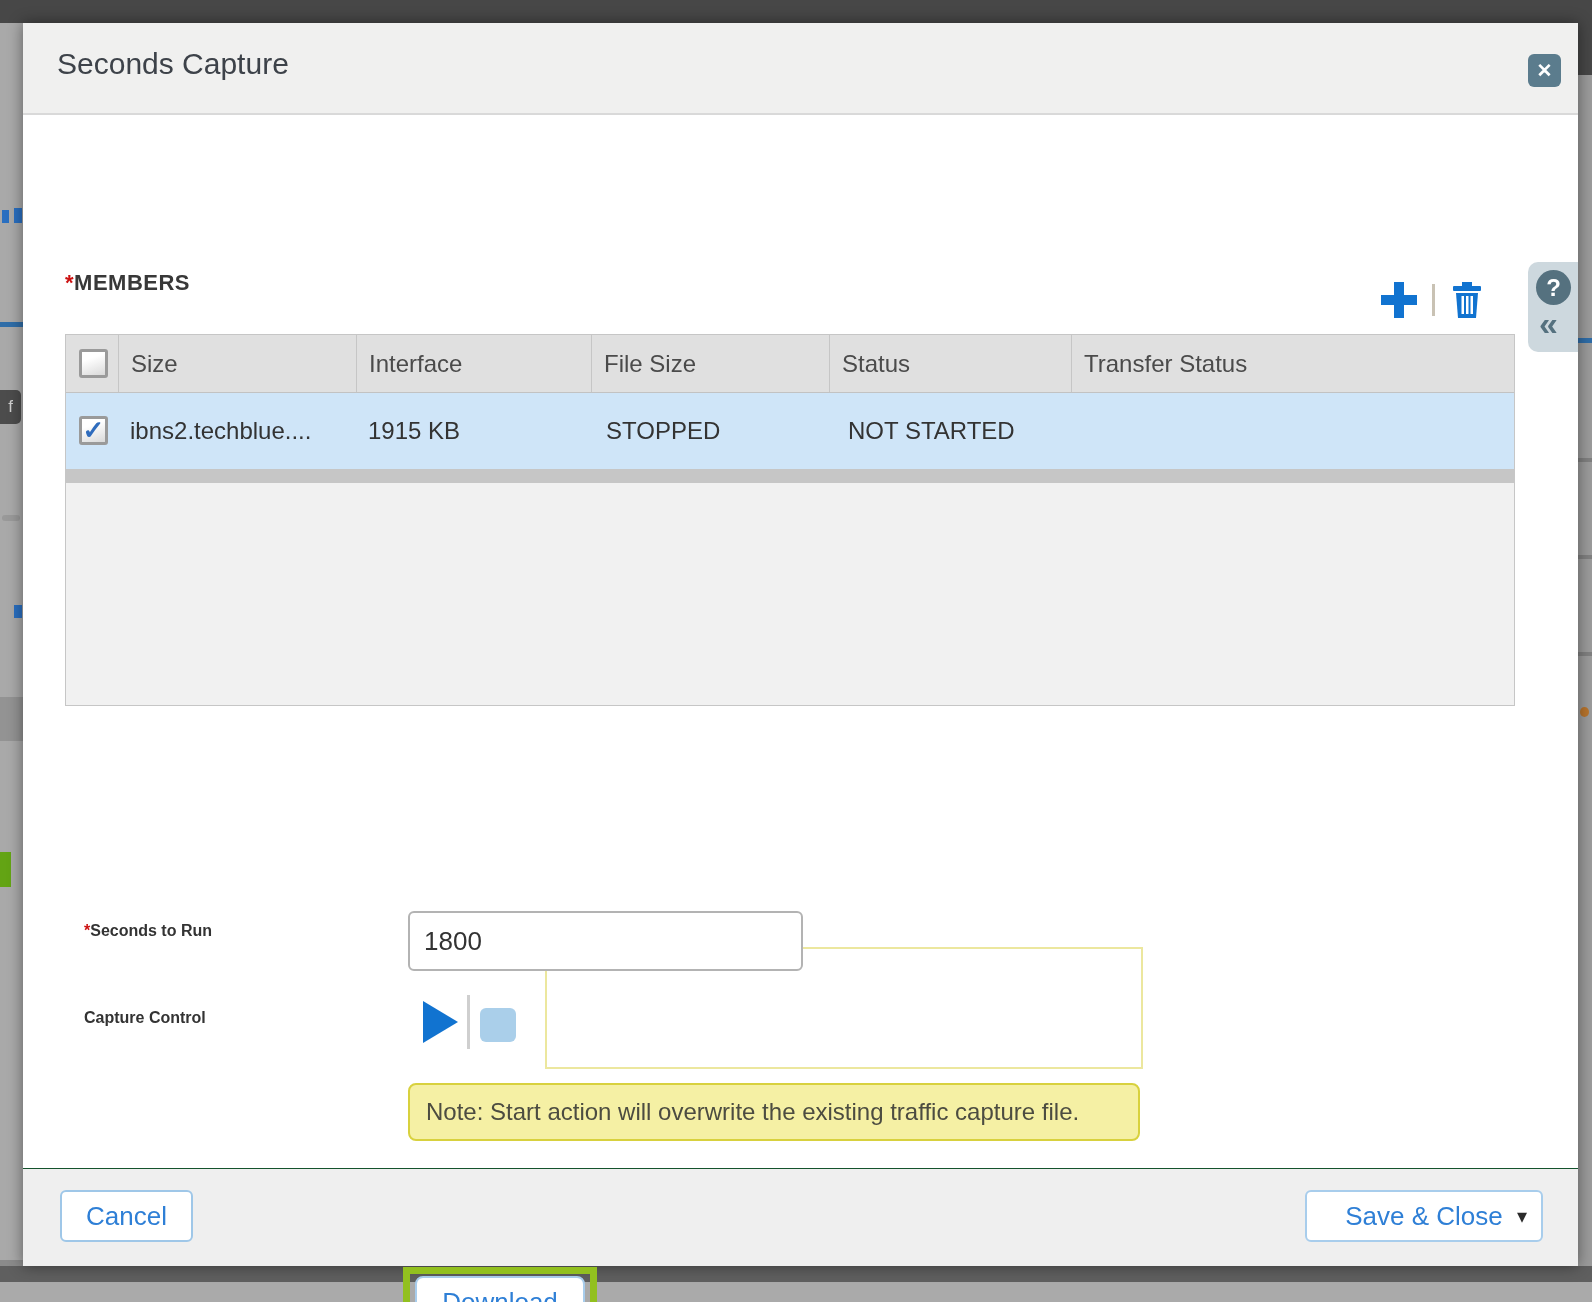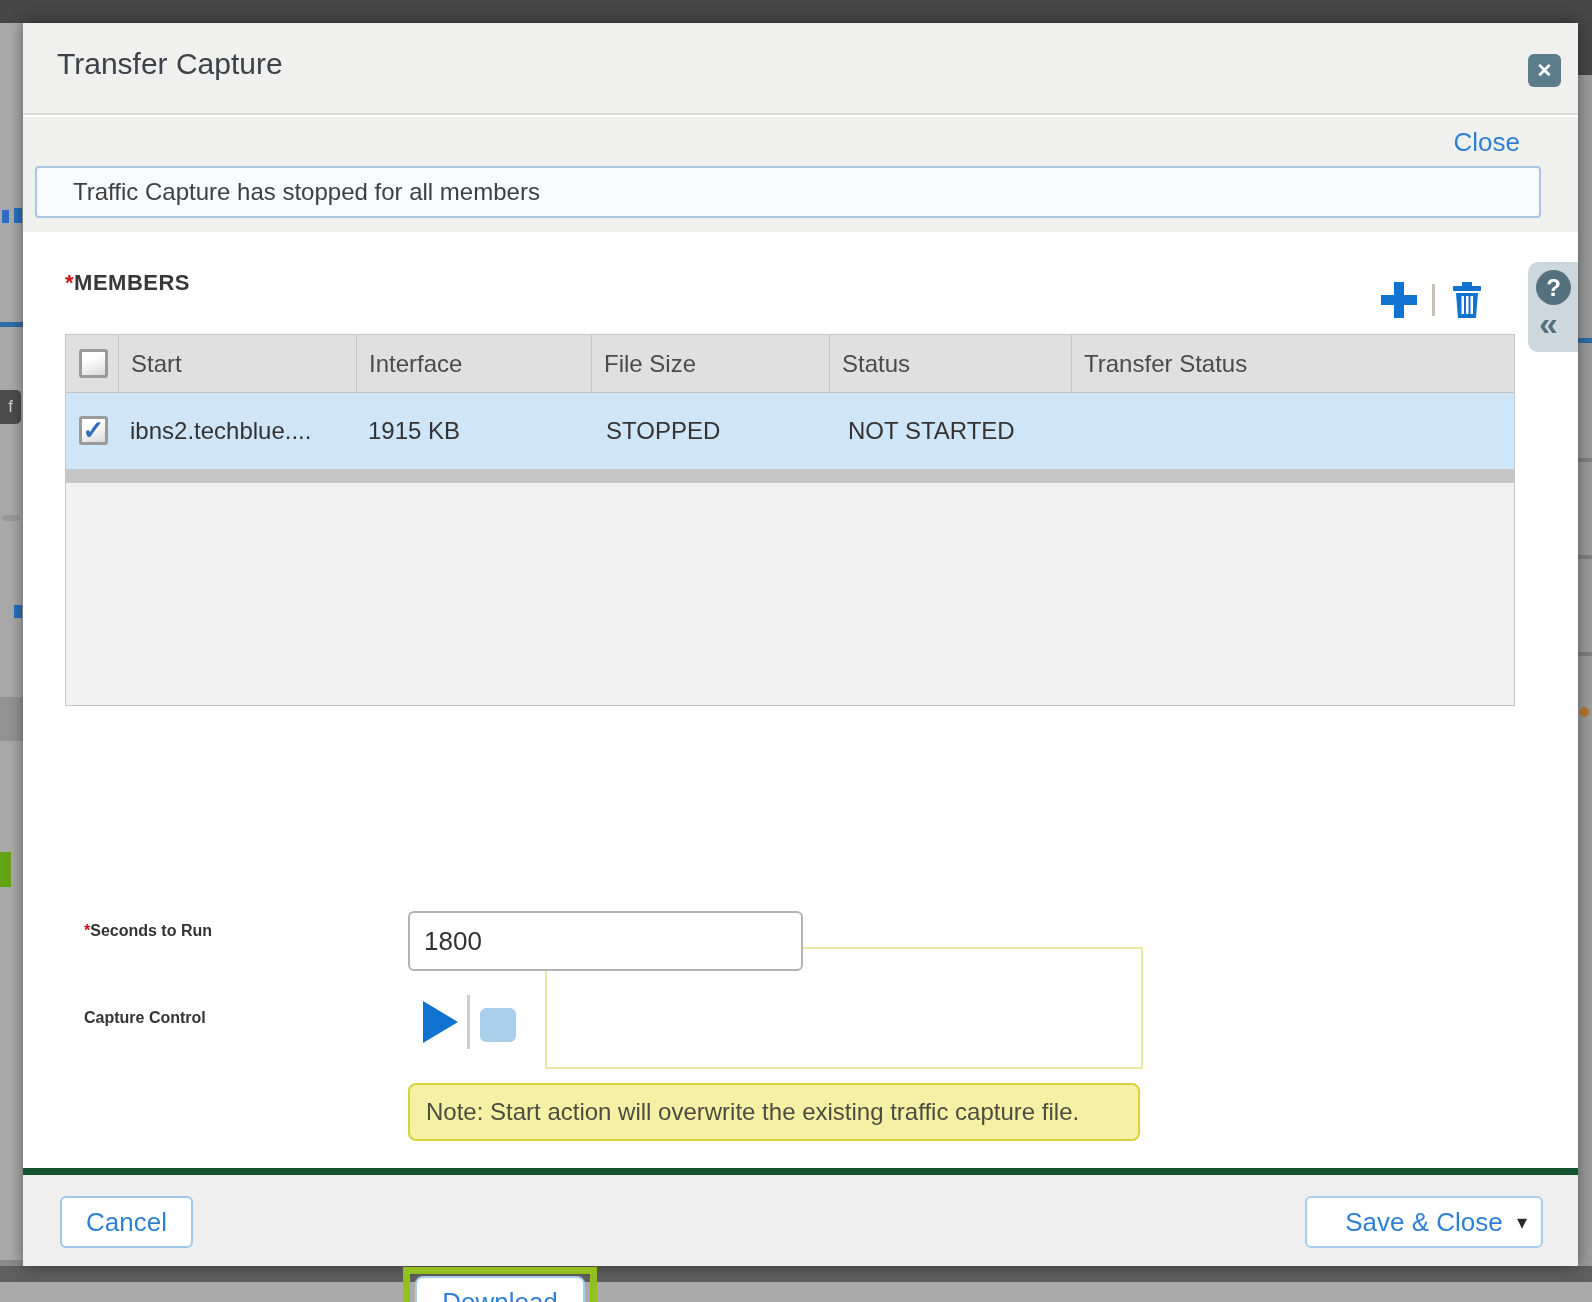--- a/index.html
+++ b/index.html
@@ -97,21 +97,21 @@
                      border:2px solid #8fc1e9; cursor:pointer; }
   .transfer-value { position:absolute; left:16px; top:0; font-size:24px; color:#3a3a3a; line-height:43px; }
   .sel-chevron { position:absolute; right:18px; top:12px; width:14px; height:14px;
                  border-right:3px solid #333333; border-bottom:3px solid #333333; transform:rotate(45deg); }
   .green-box { position:absolute; left:380px; top:1035px; width:194px; height:72px; border:7px solid #92c01f; }
   .download-btn { position:absolute; left:392px; top:1044px; width:170px; height:53px; background:#ffffff;
                   border:2px solid #a8cdec; border-radius:8px; color:#2e7fd6; font-size:26px; text-align:center;
                   line-height:49px; cursor:pointer; }
 
   
-  .mfooter { position:absolute; left:0; top:1145px; width:1555px; height:98px; background:#efefef; border-top:7px solid #14532d; }
+  .mfooter { position:absolute; left:0; top:1145px; width:1555px; height:98px; background:#efefef; border-top:1px solid #14532d; }
   .btn { position:absolute; background:#ffffff; border-radius:6px; color:#2e7fd6; font-size:26px; text-align:center; cursor:pointer; }
   .cancel-btn { left:37px; top:21px; width:133px; height:52px; border:2px solid #9fc7e8; line-height:48px; }
   .save-btn { left:1282px; top:21px; width:238px; height:52px; border:2px solid #a8cdec; line-height:48px; }
   .save-caret { position:absolute; right:14px; top:0; color:#2b2b2b; font-size:20px; line-height:48px; }
 </style>
 </head>
 <body>
 
 <div id="stage">
 
@@ -134,28 +134,24 @@
     <div class="frag rfrag-l3"></div>
     <div class="frag rfrag-l4"></div>
     <div class="frag rfrag-dot"></div>
   </div>
   <div class="bd-bot1"></div>
   <div class="bd-bot2"></div>
 
   <div id="modal">
 
     <div class="mheader">
-      <div class="mtitle">Transfer Capture</div>
+      <div class="mtitle">Seconds Capture</div>
       <div class="mclose">✕</div>
     </div>
 
-    <div class="subhead">
-      <div class="close-link">Close</div>
-      <div class="alert">Traffic Capture has stopped for all members</div>
-    </div>
 
     <div class="content">
 
       <div class="members-label"><span class="req">*</span><span>MEMBERS</span></div>
 
       <div class="plus-btn"></div>
       <div class="icon-sep"></div>
       <div class="trash-btn">
         <svg width="32" height="36" viewBox="0 0 32 36">
           <rect x="11" y="0" width="10" height="4" fill="#1173d0"></rect>
@@ -170,21 +166,21 @@
       <div class="help-panel">
         <div class="help-icon">?</div>
         <div class="collapse-icon">«</div>
       </div>
 
       <div class="mtable">
         <div class="trow thead">
           <div class="tc c0">
             <div class="cbx"></div>
           </div>
-          <div class="tc c1">Start</div>
+          <div class="tc c1">Size</div>
           <div class="tc c2">Interface</div>
           <div class="tc c3">File Size</div>
           <div class="tc c4">Status</div>
           <div class="tc c5">Transfer Status</div>
         </div>
         <div class="trow tdata">
           <div class="tc c0">
             <div class="cbx">✓</div>
           </div>
           <div class="tc c1">ibns2.techblue....</div>

